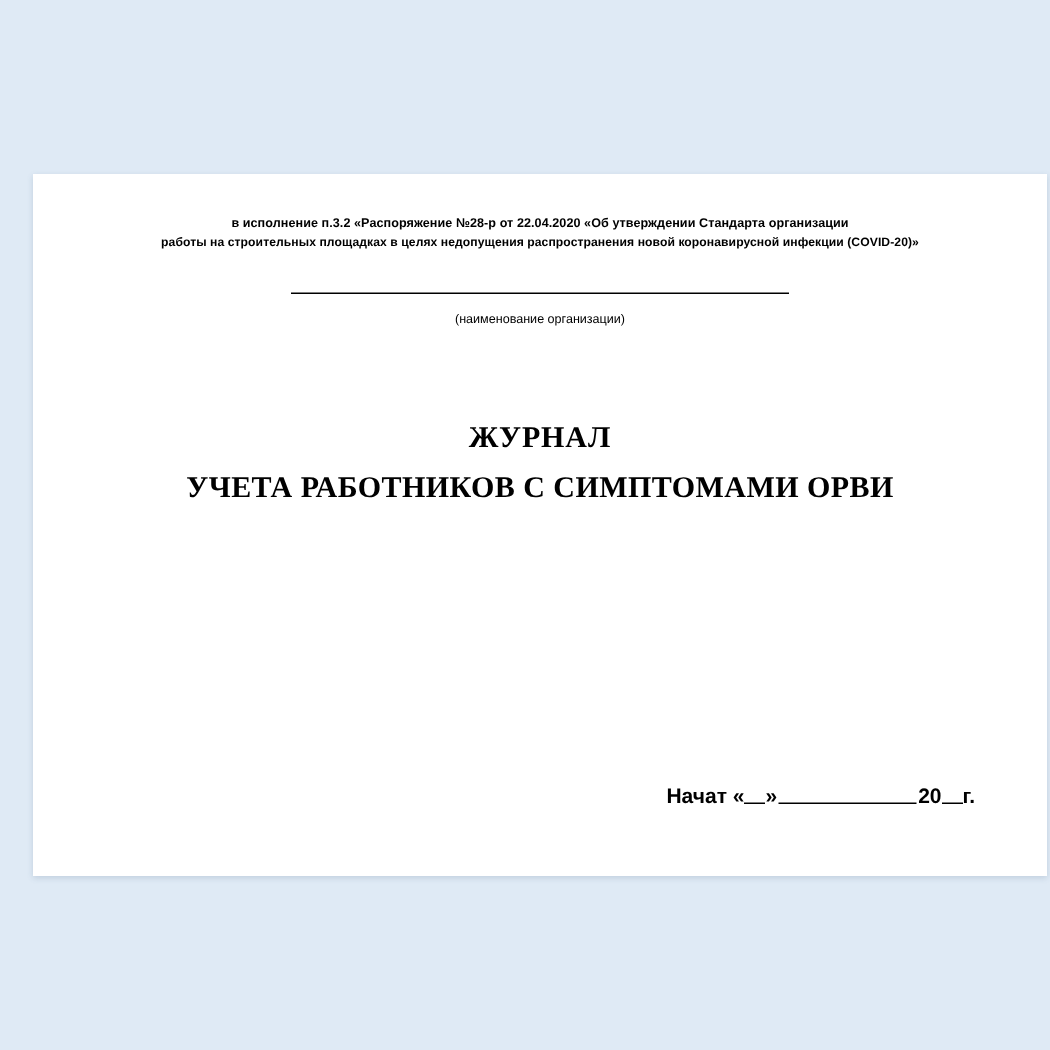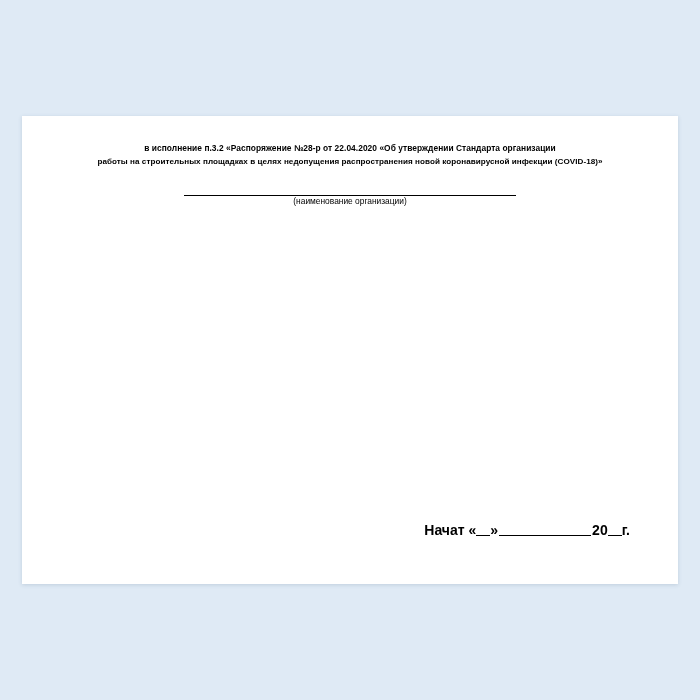--- a/index.html
+++ b/index.html
@@ -19,20 +19,21 @@
     height: 700px;
   }
   .page {
     position: absolute;
     left: 22px;
     top: 116px;
     width: 656px;
     height: 468px;
     background: #ffffff;
     box-shadow: 0 1px 4px rgba(70, 100, 130, 0.20);
+    padding-left: 20px;
   }
   .page-inner {
     position: absolute;
     left: 0;
     top: 0;
     right: 0;
     bottom: 0;
     padding: 16px 30px 18px 30px;
     box-sizing: border-box;
   }
@@ -56,21 +57,21 @@
     margin-top: 26px;
     text-align: center;
   }
   .org-rule {
     width: 332px;
     margin: 0 auto;
     border-bottom: 1px solid #000000;
     height: 1px;
   }
   .org-caption {
-    margin-top: 0;
+    margin-top: 11px;
     font-size: 8.4px;
     color: #000000;
     font-family: "Liberation Sans", sans-serif;
   }
   .title-block {
     margin-top: 64px;
     text-align: center;
   }
   .title-line1 {
     font-family: "Liberation Serif", serif;
@@ -118,28 +119,32 @@
 </style>
 </head>
 <body>
 
 <div class="stage">
   <div class="page">
     <div class="page-inner">
 
       <div class="header-block">
         <div class="header-line">в исполнение п.3.2 «Распоряжение №28-р от 22.04.2020 «Об утверждении Стандарта организации</div>
-        <div class="header-line second">работы на строительных площадках в целях недопущения распространения новой коронавирусной инфекции (COVID-18)»</div>
+        <div class="header-line second">работы на строительных площадках в целях недопущения распространения новой коронавирусной инфекции (COVID-20)»</div>
       </div>
 
       <div class="org-block">
         <div class="org-rule"></div>
         <div class="org-caption">(наименование организации)</div>
       </div>
 
+      <div class="title-block">
+        <div class="title-line1">ЖУРНАЛ</div>
+        <div class="title-line2">УЧЕТА РАБОТНИКОВ С СИМПТОМАМИ ОРВИ</div>
+      </div>
 
       <div class="footer-block">
         <div class="footer-row">
           <span>Начат «</span><span class="small-fill"></span><span>»</span><span class="fill"></span><span>20</span><span class="small-fill"></span><span>г.</span>
         </div>
       </div>
 
     </div>
   </div>
 </div>

